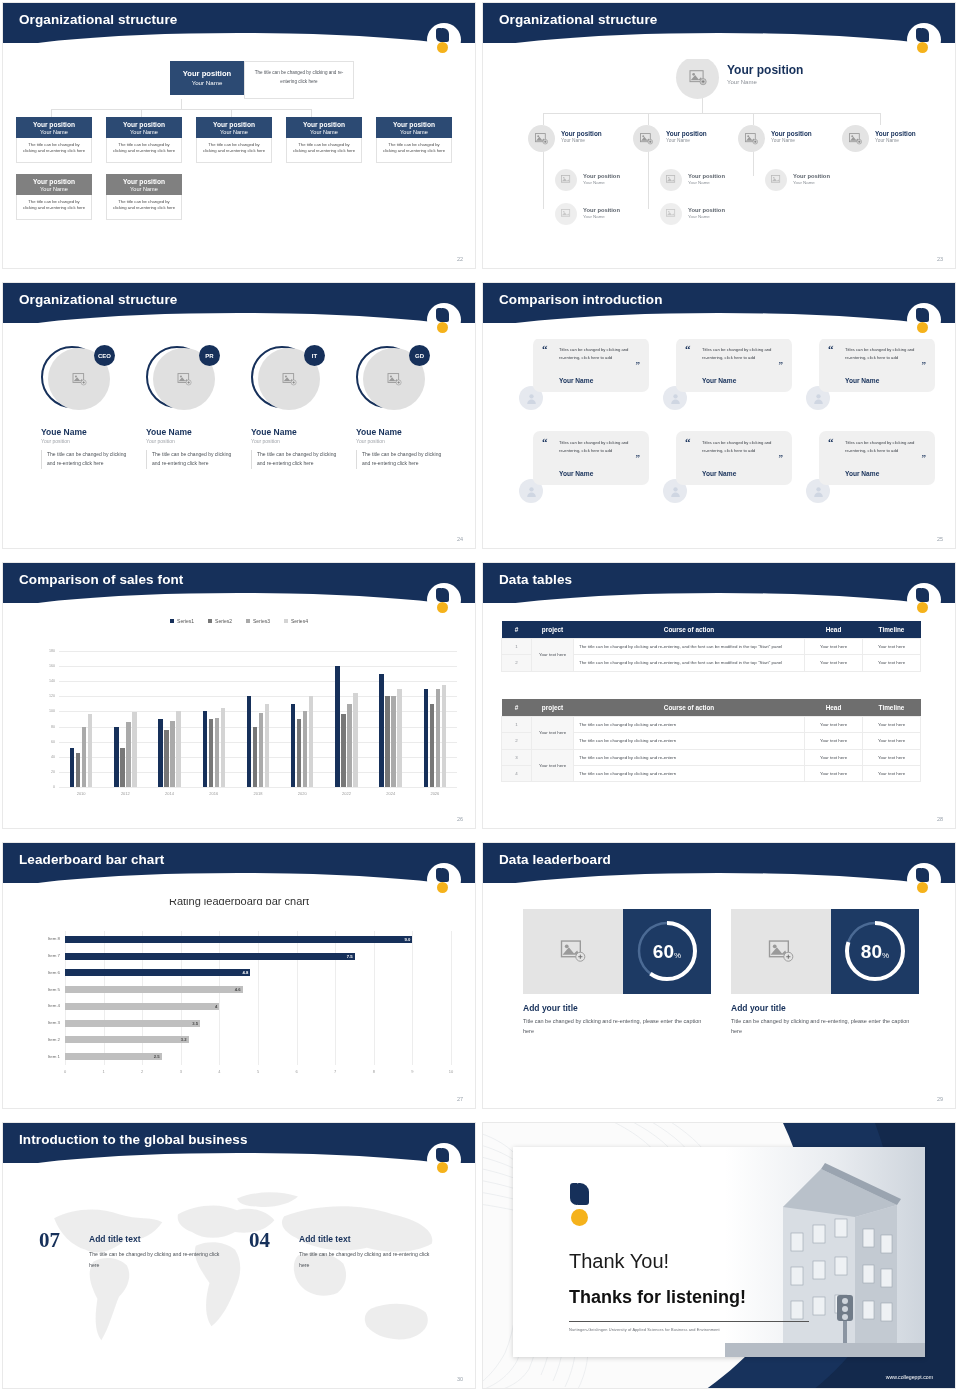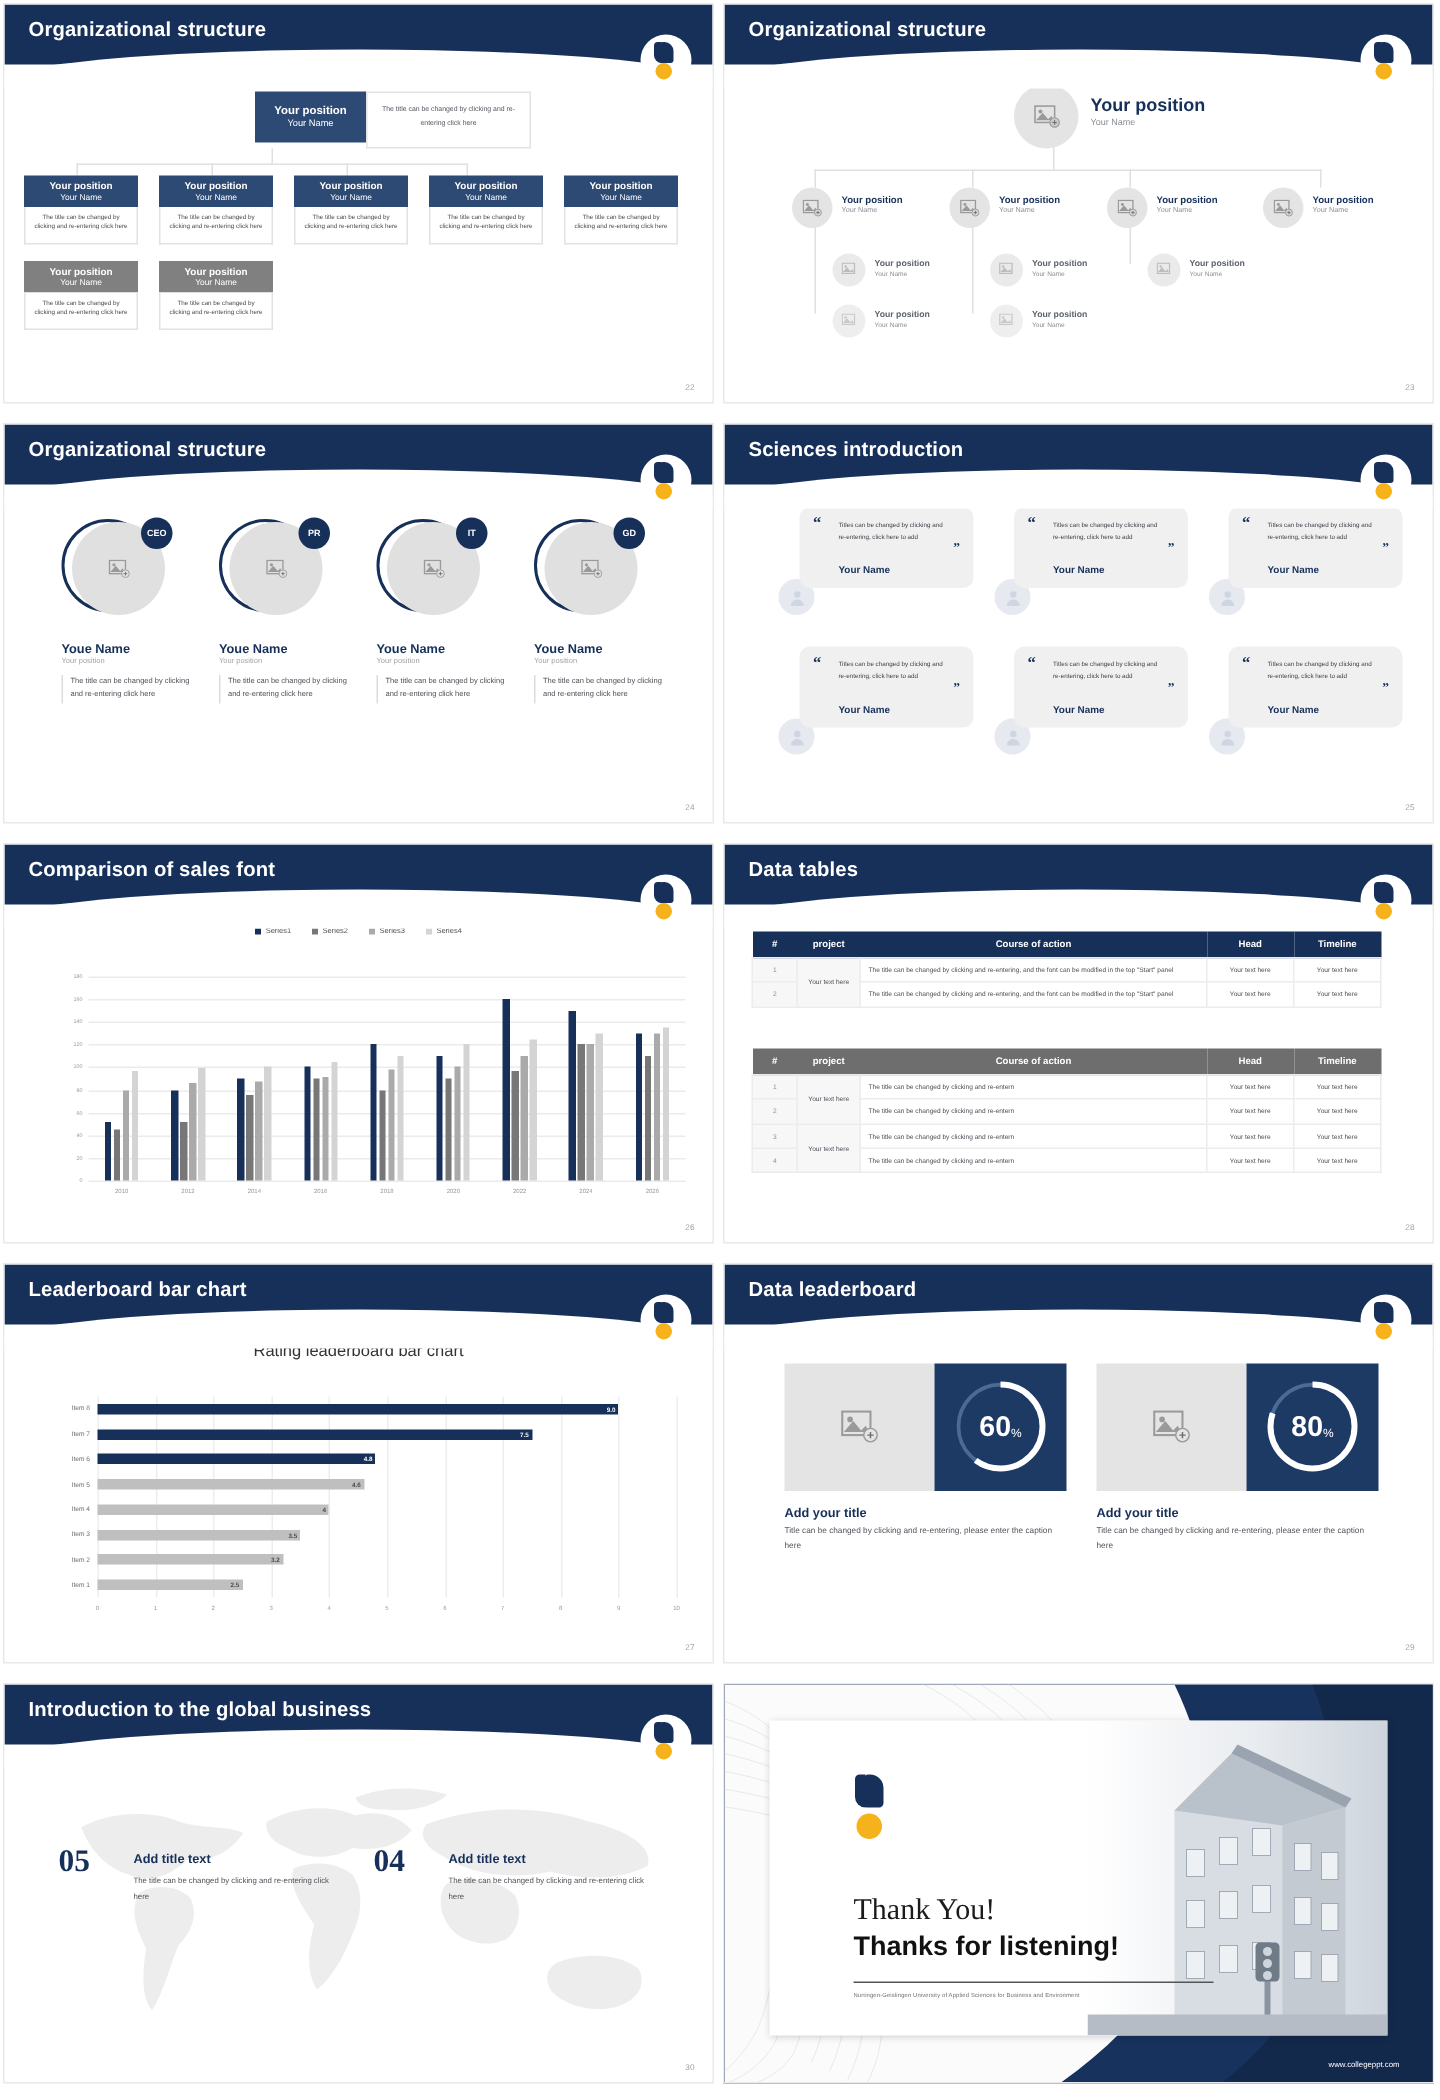--- a/index.html
+++ b/index.html
@@ -188,21 +188,21 @@
   
   .ty-slide { background: #17325c; position: relative; overflow: hidden; }
   .ty-topo { position: absolute; inset: 0; background: #fbfbfb; }
   .ty-card {
     position: absolute; left: 30px; top: 24px; width: 412px; height: 210px;
     background: #fff; box-shadow: 0 1px 5px rgba(0,0,0,.18); overflow: hidden;
   }
   .ty-logo-flag { position: absolute; left: 63px; top: 36px; width: 13px; height: 22px; background: #16305a; border-radius: 3px 9px 3px 2px; }
   .ty-logo-flag::after{content:"";position:absolute;left:-6px;top:0;width:7px;height:22px;background:#16305a;border-radius:4px 0 0 9px;}
   .ty-logo-dot { position: absolute; left: 58px; top: 62px; width: 17px; height: 17px; background: #f5b21b; border-radius: 50%; }
-  .ty-t1 { position: absolute; left: 56px; top: 115px; font-size: 20px; color: #1b1b1b; font-family: Liberation Serif, serif; }
+  .ty-t1 { position: absolute; left: 56px; top: 103px; font-size: 20px; color: #1b1b1b; }
   .ty-t2 { position: absolute; left: 56px; top: 140px; font-size: 18px; font-weight: bold; color: #111; }
   .ty-rule { position: absolute; left: 56px; top: 174px; width: 240px; height: 1px; background: #555; }
   .ty-foot { position: absolute; left: 56px; top: 180px; font-size: 3.9px; color: #6b6f75; letter-spacing: .1px; }
   .ty-url { position: absolute; right: 22px; bottom: 8px; font-size: 5.2px; color: #fff; }
 </style>
 </head>
 <body>
 
 <div class="deck">
 
@@ -521,21 +521,21 @@
       </div>
     </div>
     <div class="pagenum">24</div>
   </div>
   </div>
 
   <div class="slide-cell">
   <div class="slide">
     <div class="hdr"></div>
     <div class="hdr-curve"></div>
-    <div class="hdr-title">Sciences introduction</div>
+    <div class="hdr-title">Comparison introduction</div>
     <div class="logo-badge">
       <div class="logo-flag"></div>
       <div class="logo-dot"></div>
     </div>
     <div class="body-area">
       <div class="qavatar" style="left:36px;top:55px;">
         <svg width="13" height="13" viewBox="0 0 24 24">
               <circle cx="12" cy="8" r="4" fill="#cfd6e2"></circle>
               <path d="M4 22c0-5 4-8 8-8s8 3 8 8z" fill="#cfd6e2"></path>
             </svg>
@@ -942,21 +942,21 @@
           <path d="M52 48 C70 38 98 36 118 44 C138 50 150 46 162 52 C152 66 138 72 124 70 C112 82 96 86 84 80 C70 76 58 64 52 48Z"></path>
           <path d="M92 92 C104 86 118 88 126 96 C132 108 126 120 118 128 C112 142 108 160 100 172 C92 162 94 144 96 130 C90 118 84 104 92 92Z"></path>
           <path d="M178 44 C196 34 220 32 238 40 C252 36 268 40 276 50 C266 62 250 64 236 62 C222 70 204 70 192 62 C182 58 176 52 178 44Z"></path>
           <path d="M196 76 C210 70 226 72 236 80 C244 92 242 108 236 120 C230 136 222 150 212 158 C204 146 206 128 210 114 C202 102 192 88 196 76Z"></path>
           <path d="M286 46 C318 34 360 32 396 44 C424 50 440 62 436 74 C418 84 392 84 370 78 C344 84 316 80 298 68 C286 62 280 54 286 46Z"></path>
           <path d="M300 86 C318 80 336 84 346 94 C352 106 348 118 340 124 C326 130 310 126 302 116 C294 106 294 92 300 86Z"></path>
           <path d="M374 140 C394 132 418 134 430 144 C436 156 428 166 414 170 C396 174 378 168 370 158 C366 150 368 144 374 140Z"></path>
           <path d="M238 28 C256 20 282 20 300 26 C292 34 274 38 258 36 C248 36 240 34 238 28Z"></path>
         </g>
       </svg>
-      <div style="position:absolute;left:36px;top:57px;" class="num-big">05</div>
+      <div style="position:absolute;left:36px;top:57px;" class="num-big">07</div>
       <div style="position:absolute;left:86px;top:63px;width:135px;">
         <div class="num-title">Add title text</div>
         <div class="num-desc">The title can be changed by clicking and re-entering click here</div>
       </div>
       <div style="position:absolute;left:246px;top:57px;" class="num-big">04</div>
       <div style="position:absolute;left:296px;top:63px;width:135px;">
         <div class="num-title">Add title text</div>
         <div class="num-desc">The title can be changed by clicking and re-entering click here</div>
       </div>
     </div>

